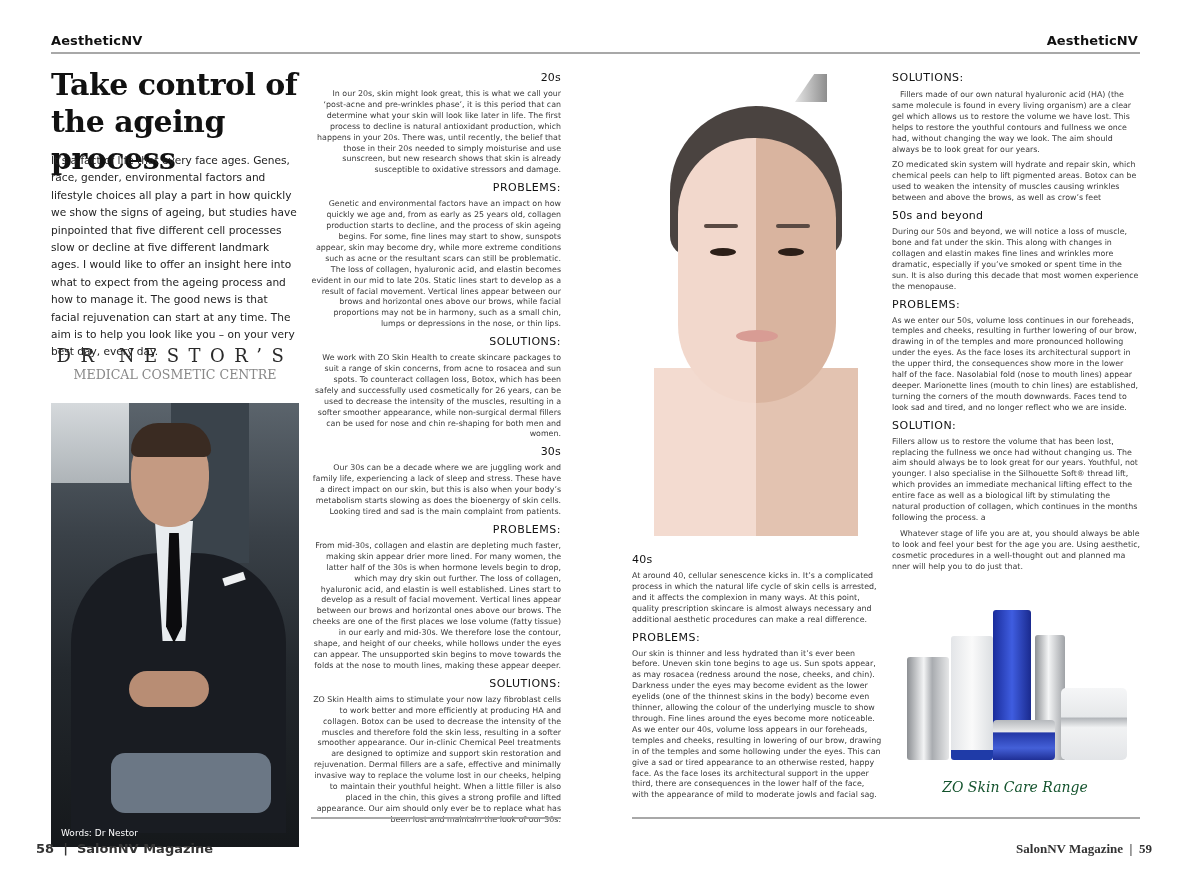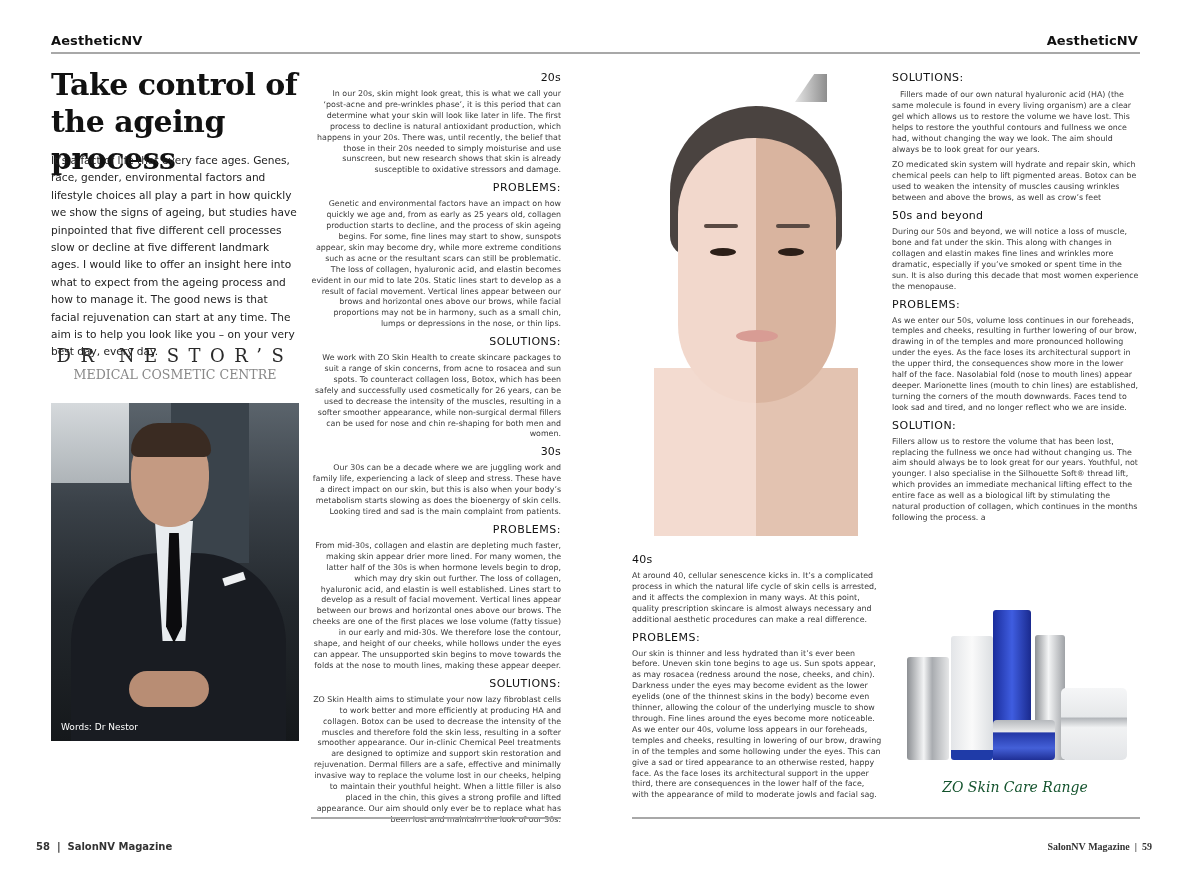--- a/index.html
+++ b/index.html
@@ -16,21 +16,21 @@
 
   .headline { position: absolute; left: 51px; top: 66px; width: 260px;
     font-family: "DejaVu Serif", serif; font-weight: bold; font-size: 30px; line-height: 37px; color: #111; letter-spacing: -0.5px; }
   .intro { position: absolute; left: 51px; top: 152px; width: 247px;
     font-size: 10.6px; line-height: 17.4px; color: #222; }
 
   .logo { position: absolute; left: 55px; top: 346px; width: 240px; text-align: center; font-family: "DejaVu Serif", serif; }
   .logo-top { font-size: 18px; letter-spacing: 9.5px; color: #2a2a2a; line-height: 20px; }
   .logo-bottom { font-size: 12.6px; color: #888; letter-spacing: 0px; line-height: 16px; margin-top: 1px; }
 
-  .portrait { position: absolute; left: 51px; top: 403px; width: 248px; height: 338px; overflow: hidden;
+  .portrait { position: absolute; left: 51px; top: 403px; width: 248px; height: 444px; overflow: hidden;
     background: linear-gradient(180deg, #5b646c 0%, #3a4148 30%, #23282d 60%, #15181b 100%); }
   .portrait .window { position: absolute; left: 0; top: 0; width: 78px; height: 80px; background: linear-gradient(180deg,#d5d9dc,#aeb4b8); }
   .portrait .pillar { position: absolute; left: 120px; top: 0; width: 78px; height: 160px; background: #3a434b; }
   .portrait .body-shape { position: absolute; left: 20px; top: 150px; width: 215px; height: 280px; background: #191c22; border-radius: 90px 90px 0 0; }
   .portrait .head { position: absolute; left: 80px; top: 24px; width: 78px; height: 100px; background: #c49a82; border-radius: 45% 45% 48% 48%; }
   .portrait .hair { position: absolute; left: 80px; top: 20px; width: 80px; height: 34px; background: #3a2b22; border-radius: 40px 40px 10px 10px; }
   .portrait .shirt { position: absolute; left: 104px; top: 118px; width: 38px; height: 120px; background: #e8ecef; clip-path: polygon(0 0,100% 0,80% 100%,20% 100%); }
   .portrait .tie { position: absolute; left: 115px; top: 130px; width: 16px; height: 110px; background: #0c0c0e; clip-path: polygon(20% 0,80% 0,100% 85%,50% 100%,0 85%); }
   .portrait .pocket { position: absolute; left: 172px; top: 172px; width: 22px; height: 8px; background: #eef0f2; transform: rotate(-18deg); }
   .portrait .hands { position: absolute; left: 78px; top: 268px; width: 80px; height: 36px; background: #b88d74; border-radius: 18px; }
@@ -64,21 +64,21 @@
   .prod { position: absolute; bottom: 0; border-radius: 3px; }
   .p1 { left: 2px; width: 42px; height: 103px; background: linear-gradient(90deg,#8c8f93,#f3f4f5 40%,#a9acb0 60%,#e6e7e8); }
   .p2 { left: 46px; width: 42px; height: 124px; background: linear-gradient(90deg,#e3e5e8,#fafafa 50%,#dcdfe2); border-bottom: 10px solid #1f3ba8; }
   .p3 { left: 88px; width: 38px; height: 150px; background: linear-gradient(90deg,#1a2d9c,#3f5de0 50%,#1a2a8e); border-radius: 3px 3px 0 0; }
   .p4 { left: 88px; width: 62px; height: 40px; background: linear-gradient(180deg,#b6b9bd,#eaebec 30%,#2337a6 32%,#4460d8 70%,#1f2f95); border-radius: 4px; }
   .p5 { left: 130px; width: 30px; height: 125px; background: linear-gradient(90deg,#8e9195,#f4f5f6 45%,#9fa2a6); border-radius: 3px 3px 0 0; }
   .p6 { left: 156px; width: 66px; height: 72px; background: linear-gradient(180deg,#f5f6f7,#e6e8ea 40%,#b3b6ba 42%,#f1f2f3 55%,#e3e5e8); border-radius: 5px; }
   .product-caption { position: absolute; left: 900px; top: 779px; width: 230px; text-align: center;
     font-family: "DejaVu Serif", serif; font-style: italic; font-size: 14px; color: #14532d; }
 
-  .folio { position: absolute; top: 841px; font-size: 10px; font-weight: bold; color: #333; }
+  .folio { position: absolute; top: 841px; font-size: 13px; font-weight: bold; color: #333; }
   .folio-left { left: 36px; }
   .folio-right { right: 38px; font-family: Liberation Serif, serif; }
 </style>
 </head>
 <body>
 
 <div class="running-head rh-left">AestheticNV</div>
 <div class="running-head rh-right">AestheticNV</div>
 <div class="rule rule-top-left"></div>
 <div class="rule rule-top-right"></div>
@@ -148,20 +148,21 @@
   <div class="sec-title caps">SOLUTIONS:</div>
   <p class="para indent">Fillers made of our own natural hyaluronic acid (HA) (the same molecule is found in every living organism) are a clear gel which allows us to restore the volume we have lost. This helps to restore the youthful contours and fullness we once had, without changing the way we look. The aim should always be to look great for our years.</p>
   <p class="para">ZO medicated skin system will hydrate and repair skin, which chemical peels can help to lift pigmented areas. Botox can be used to weaken the intensity of muscles causing wrinkles between and above the brows, as well as crow’s feet</p>
 
   <div class="sec-title">50s and beyond</div>
   <p class="para">During our 50s and beyond, we will notice a loss of muscle, bone and fat under the skin. This along with changes in collagen and elastin makes fine lines and wrinkles more dramatic, especially if you’ve smoked or spent time in the sun. It is also during this decade that most women experience the menopause.</p>
   <div class="sec-title caps">PROBLEMS:</div>
   <p class="para">As we enter our 50s, volume loss continues in our foreheads, temples and cheeks, resulting in further lowering of our brow, drawing in of the temples and more pronounced hollowing under the eyes. As the face loses its architectural support in the upper third, the consequences show more in the lower half of the face. Nasolabial fold (nose to mouth lines) appear deeper. Marionette lines (mouth to chin lines) are established, turning the corners of the mouth downwards. Faces tend to look sad and tired, and no longer reflect who we are inside.</p>
   <div class="sec-title caps">SOLUTION:</div>
   <p class="para">Fillers allow us to restore the volume that has been lost, replacing the fullness we once had without changing us. The aim should always be to look great for our years. Youthful, not younger. I also specialise in the Silhouette Soft® thread lift, which provides an immediate mechanical lifting effect to the entire face as well as a biological lift by stimulating the natural production of collagen, which continues in the months following the process. a</p>
+  <p class="para indent">Whatever stage of life you are at, you should always be able to look and feel your best for the age you are. Using aesthetic, cosmetic procedures in a well-thought out and planned ma nner will help you to do just that.</p>
 </div>
 
 <div class="products">
   <div class="prod p1"></div>
   <div class="prod p2"></div>
   <div class="prod p3"></div>
   <div class="prod p5"></div>
   <div class="prod p4"></div>
   <div class="prod p6"></div>
 </div>

